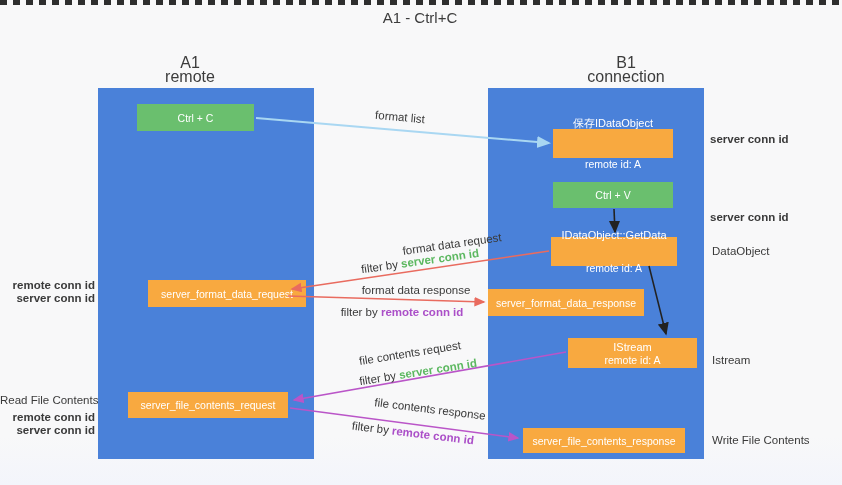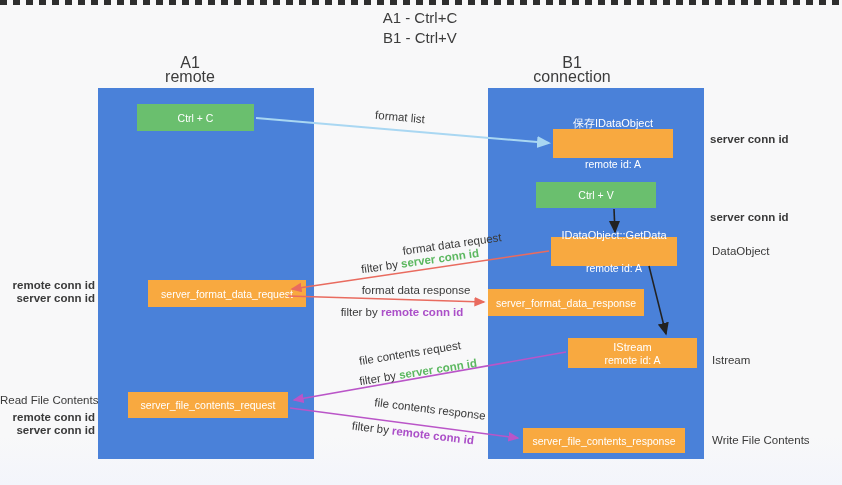--- a/index.html
+++ b/index.html
@@ -28,47 +28,46 @@
   .side{position:absolute; z-index:5; white-space:nowrap; font-size:11.5px; color:#3a3a3a;}
   .ralign{text-align:right; width:95px; left:0;}
 </style>
 </head>
 <body>
 
 <div id="canvas">
 
   <div class="title">
     <div>A1 - Ctrl+C</div>
-    <div>B1 - Ctrl+V</div>
   </div>
 
   <div class="head" style="left:130px; top:56px;">
     <div>A1</div>
     <div>remote</div>
   </div>
-  <div class="head" style="left:512px; top:56px;">
+  <div class="head" style="left:566px; top:56px;">
     <div>B1</div>
     <div>connection</div>
   </div>
 
   <div class="lifeline" style="left:98px; top:88px; width:216px; height:371px;"></div>
   <div class="lifeline" style="left:488px; top:88px; width:216px; height:371px;"></div>
 
   <div class="dotted-sep"></div>
 
   <div class="node green" style="left:137px; top:104px; width:117px; height:27px;">
     <span class="single">Ctrl + C</span>
   </div>
 
   <div class="node orange" style="left:553px; top:129px; width:120px; height:29px;gap:28px;">
     <span class="l1">保存IDataObject</span>
     <span class="l2">remote id: A</span>
   </div>
 
-  <div class="node green" style="left:536px; top:182px; width:120px; height:26px;text-align:center;">
+  <div class="node green" style="left:553px; top:182px; width:120px; height:26px;text-align:center;">
     <span class="single">Ctrl + V</span>
   </div>
 
   <div class="node orange" style="left:551px; top:237px; width:126px; height:29px;gap:20px;">
     <span class="l1">IDataObject::GetData</span>
     <span class="l2">remote id: A</span>
   </div>
 
   <div class="node orange" style="left:128px; top:280px; width:158px; height:27px;margin-left:20px;">
     <span class="single">server_format_data_request</span>

